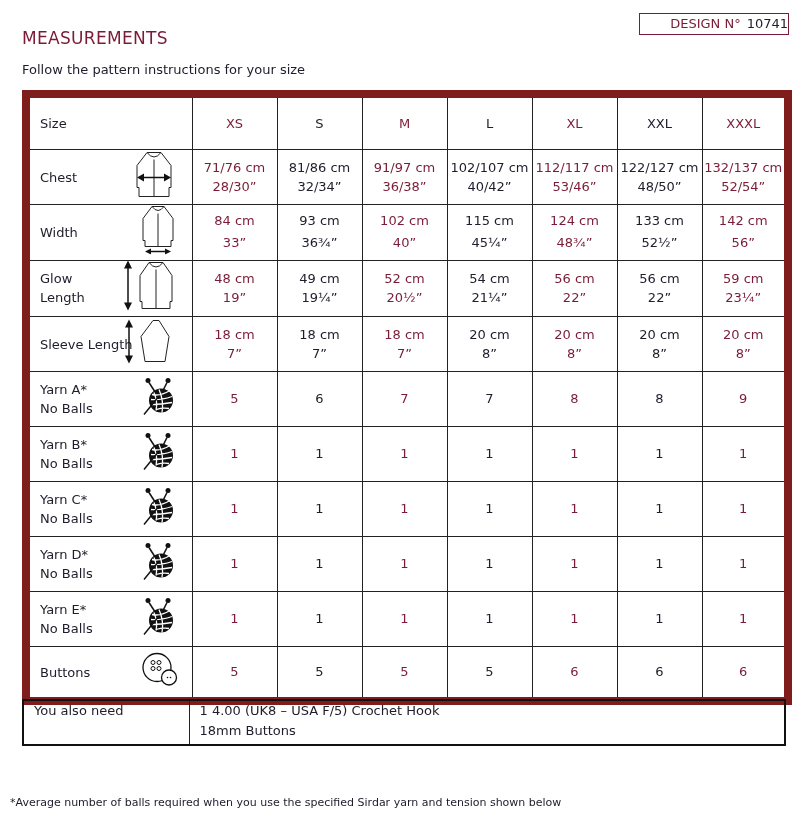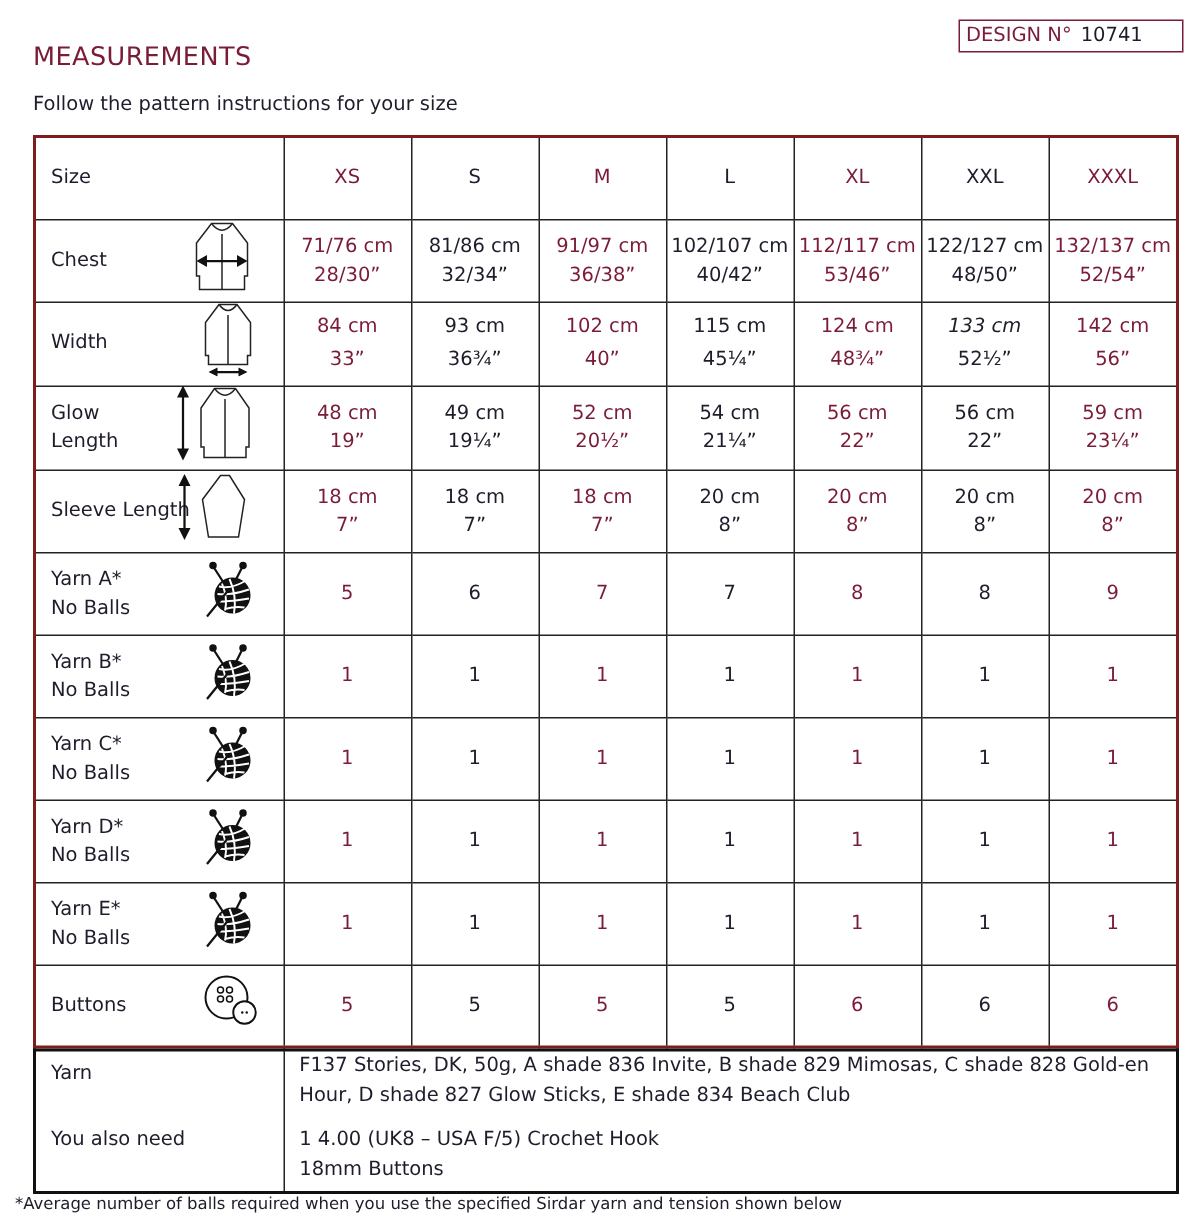--- a/index.html
+++ b/index.html
@@ -2,26 +2,26 @@
 <html><head>
 <meta charset="utf-8">
 <style>
   html, body { margin:0; padding:0; background:#ffffff; }
   body { width:800px; height:817px; position:relative; overflow:hidden;
          font-family:"DejaVu Sans", sans-serif; color:#1d1d2b; }
   .title { position:absolute; left:22px; top:28px; font-size:17px; letter-spacing:0.3px;
            color:#7a1c37; font-weight:normal; }
   .design-box { position:absolute; left:639px; top:13px; width:150px; height:22px;
            border:1.5px solid #7a1c37; box-sizing:border-box; font-size:13px;
-           line-height:20px; padding-left:4px; white-space:nowrap; }
+           line-height:20px; padding-left:4px; white-space:nowrap;text-align:right; }
   .design-box .lbl { color:#7a1c37; }
   .design-box .num { color:#1d1d2b; margin-left:6px; }
   .subtitle { position:absolute; left:22px; top:62px; font-size:13px; }
   table.meas { position:absolute; left:22px; top:90px; width:762px;
-           border-collapse:collapse; border:2px solid #7f1d1d; table-layout:fixed; }
+           border-collapse:collapse; border:8px solid #7f1d1d; table-layout:fixed; }
   table.meas td { border:1.5px solid #222; text-align:center; vertical-align:middle;
            font-size:13px; line-height:19px; padding:0; }
   table.meas td.lbl { text-align:left; position:relative; padding-left:10px; }
   .lbltext { display:inline-block; vertical-align:middle; }
   .icon { position:absolute; top:50%; transform:translateY(-50%); }
   .red { color:#7a1c37; }
   .dark { color:#1d1d2b; }
   table.notes { position:absolute; left:22px; top:699px; width:762px;
            border-collapse:collapse; border:2px solid #111; table-layout:fixed; }
   table.notes td { vertical-align:top; font-size:13px; line-height:20px; padding:0; }
@@ -121,21 +121,21 @@
         </td>
         <td class="dark">
           <div style="line-height: 22px;">115 cm</div>
           <div style="line-height: 22px;">45¼”</div>
         </td>
         <td class="red">
           <div style="line-height: 22px;">124 cm</div>
           <div style="line-height: 22px;">48¾”</div>
         </td>
         <td class="dark">
-          <div style="line-height: 22px; font-style: italic;">133 cm</div>
+          <div style="line-height: 22px;">133 cm</div>
           <div style="line-height: 22px;">52½”</div>
         </td>
         <td class="red">
           <div style="line-height: 22px;">142 cm</div>
           <div style="line-height: 22px;">56”</div>
         </td>
       </tr>
       <tr style="height: 56px;">
         <td class="lbl"><span class="lbltext"><div>Glow</div><div>Length</div></span><span class="icon" style="left: 92px;"><svg width="56" height="52" viewBox="0 0 56 52">
               <line x1="6" y1="6" x2="6" y2="46" stroke="#111" stroke-width="1.5"></line>
@@ -405,24 +405,20 @@
       </tr>
     </tbody>
 </table>
 
 <table class="notes">
   <colgroup>
       <col style="width:166px">
       <col style="width:596px">
     </colgroup>
   <tbody>
-      <tr style="height:50px">
-    <td class="nl" style="padding-top:5px">Yarn</td>
-    <td class="nv" style="padding-top:0px">F137 Stories, DK, 50g, A shade 836 Invite, B shade 829 Mimosas, C shade 828 Gold-en Hour, D shade 827 Glow Sticks, E shade 834 Beach Club</td>
-  </tr>
   <tr style="height:45px">
     <td class="nl">You also need</td>
     <td class="nv">
       <div>1 4.00 (UK8 – USA F/5) Crochet Hook</div>
       <div>18mm Buttons</div>
     </td>
   </tr>
 </tbody>
   </table>
 

